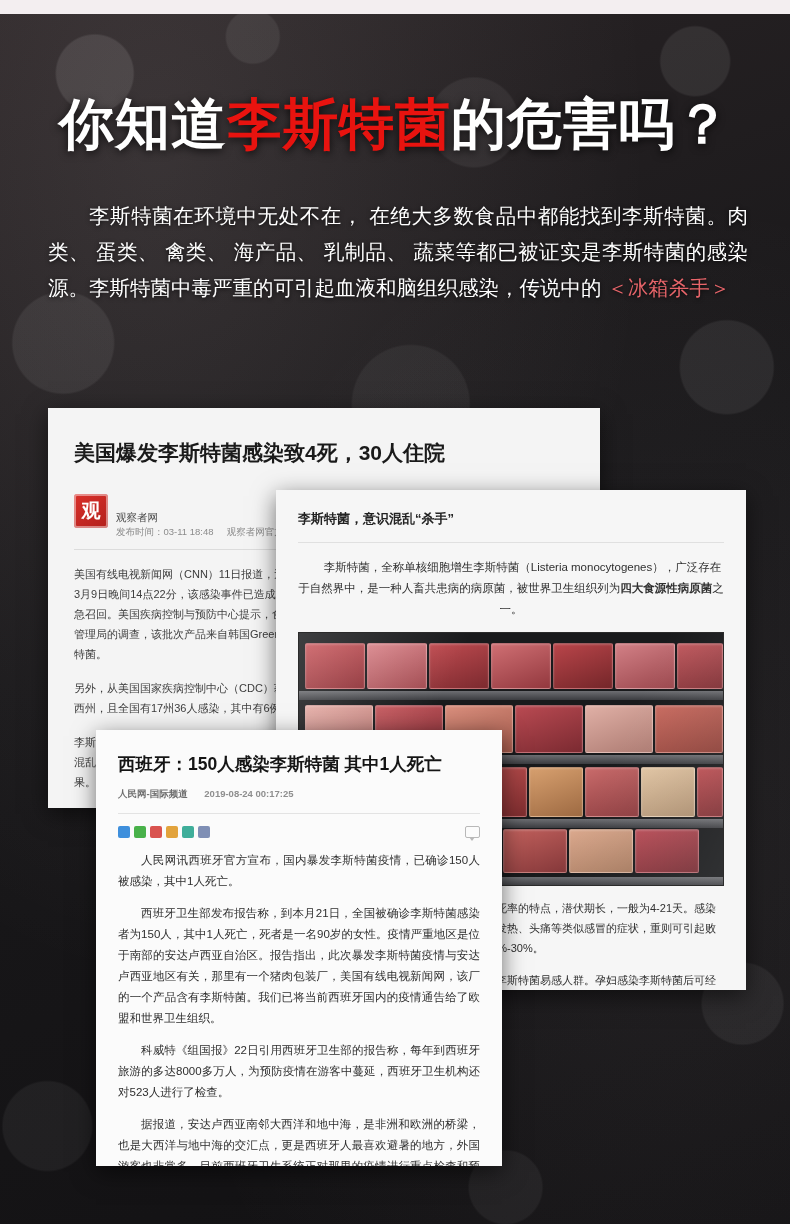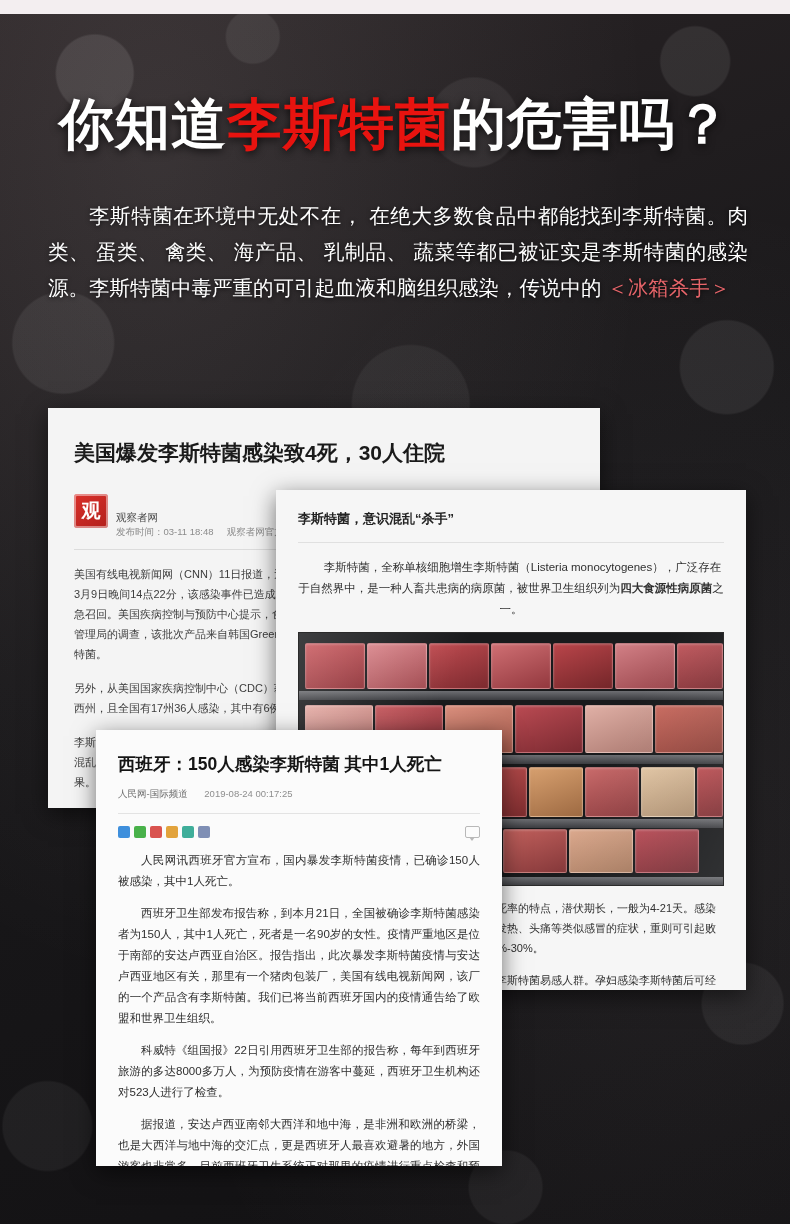--- a/index.html
+++ b/index.html
@@ -213,20 +213,21 @@
   .card-spain .c-title {
     font-size: 17.5px;
     font-weight: bold;
     color: #151515;
     padding: 22px 10px 0 22px;
   }
   .card-spain .c-meta2 {
     padding: 12px 32px 0 22px;
     font-size: 9.5px;
     color: #8e8e8e;
+    font-weight: bold;
   }
   .card-spain .c-meta2 .src { color: #6d6d6d; margin-right: 14px; }
   .card-spain .c-rule3 {
     margin: 12px 22px 0 22px;
     border-bottom: 1px solid #e3e3e3;
   }
   .share-row {
     display: flex;
     gap: 4px;
     padding: 12px 22px 0 22px;

